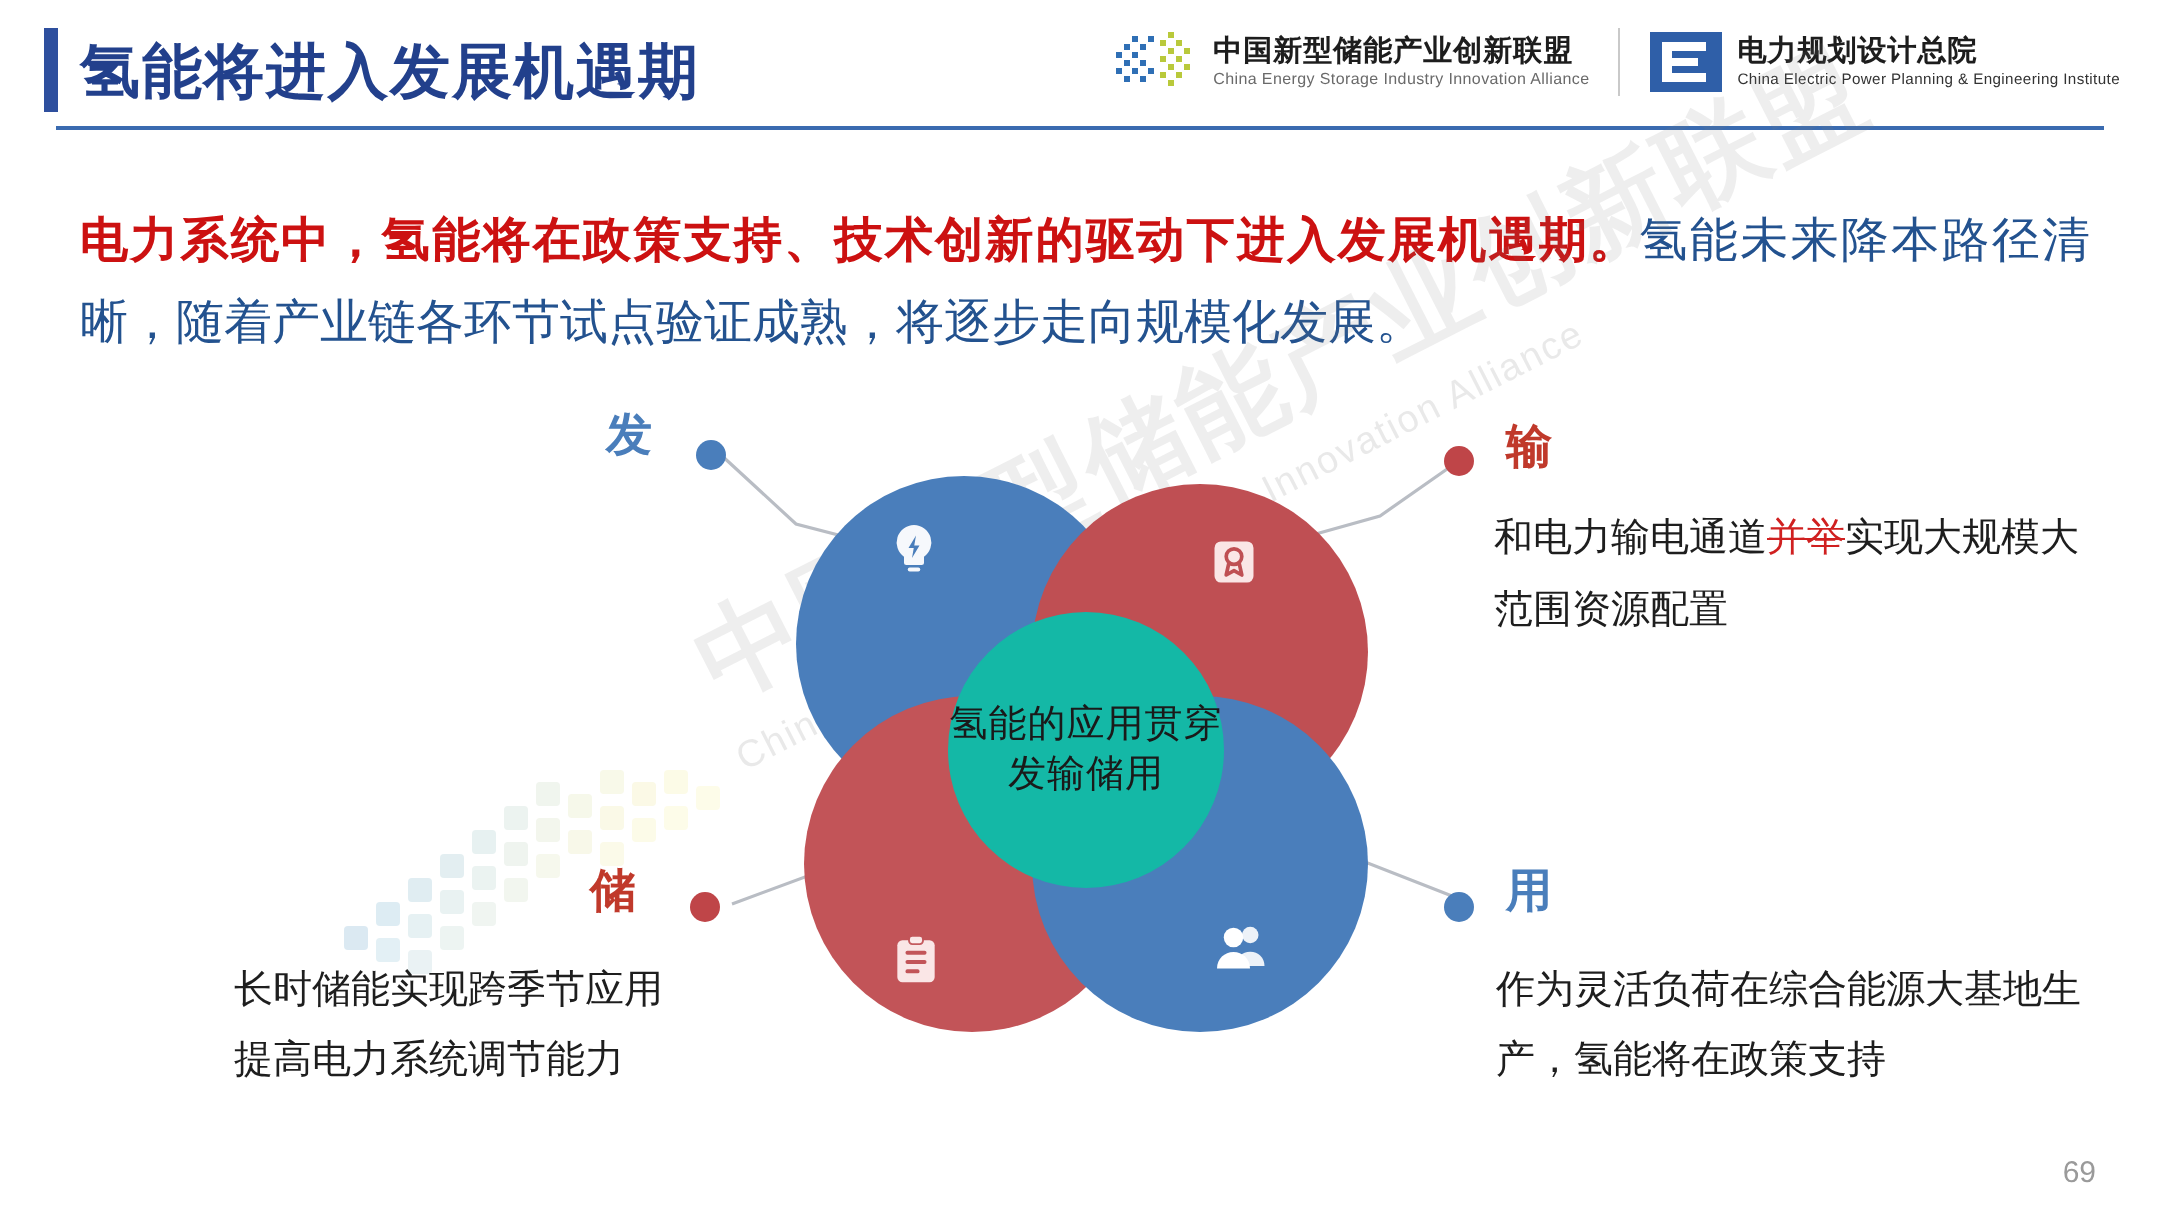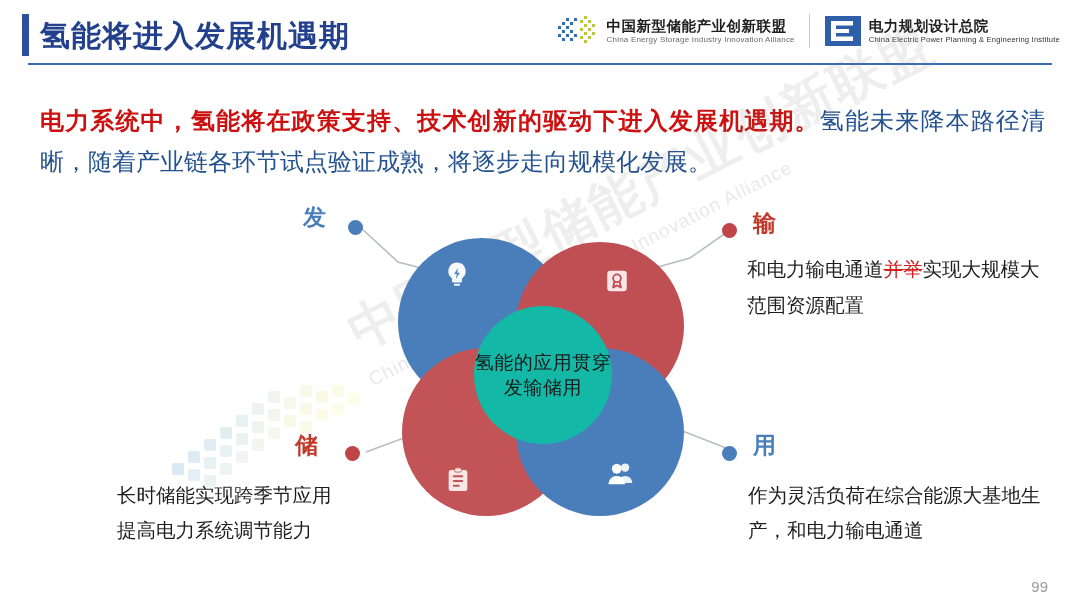--- a/index.html
+++ b/index.html
@@ -305,17 +305,17 @@
 
   <div class="node-key red" style="left:295px; top:430px;">储</div>
   <div class="node-dot red" style="left:345px; top:446px;"></div>
   <div class="node-body c-bl">
     <div>长时储能实现跨季节应用</div>
     <div>提高电力系统调节能力</div>
   </div>
 
   <div class="node-key blue" style="left:753px; top:430px;">用</div>
   <div class="node-dot blue" style="left:722px; top:446px;"></div>
-  <div class="node-body c-br">作为灵活负荷在综合能源大基地生产，和电力输电通道</div>
-
-  <div class="page-num">99</div>
+  <div class="node-body c-br">作为灵活负荷在综合能源大基地生产，氢能将在政策支持</div>
+
+  <div class="page-num">69</div>
 
 </div>
 
 </body></html>

